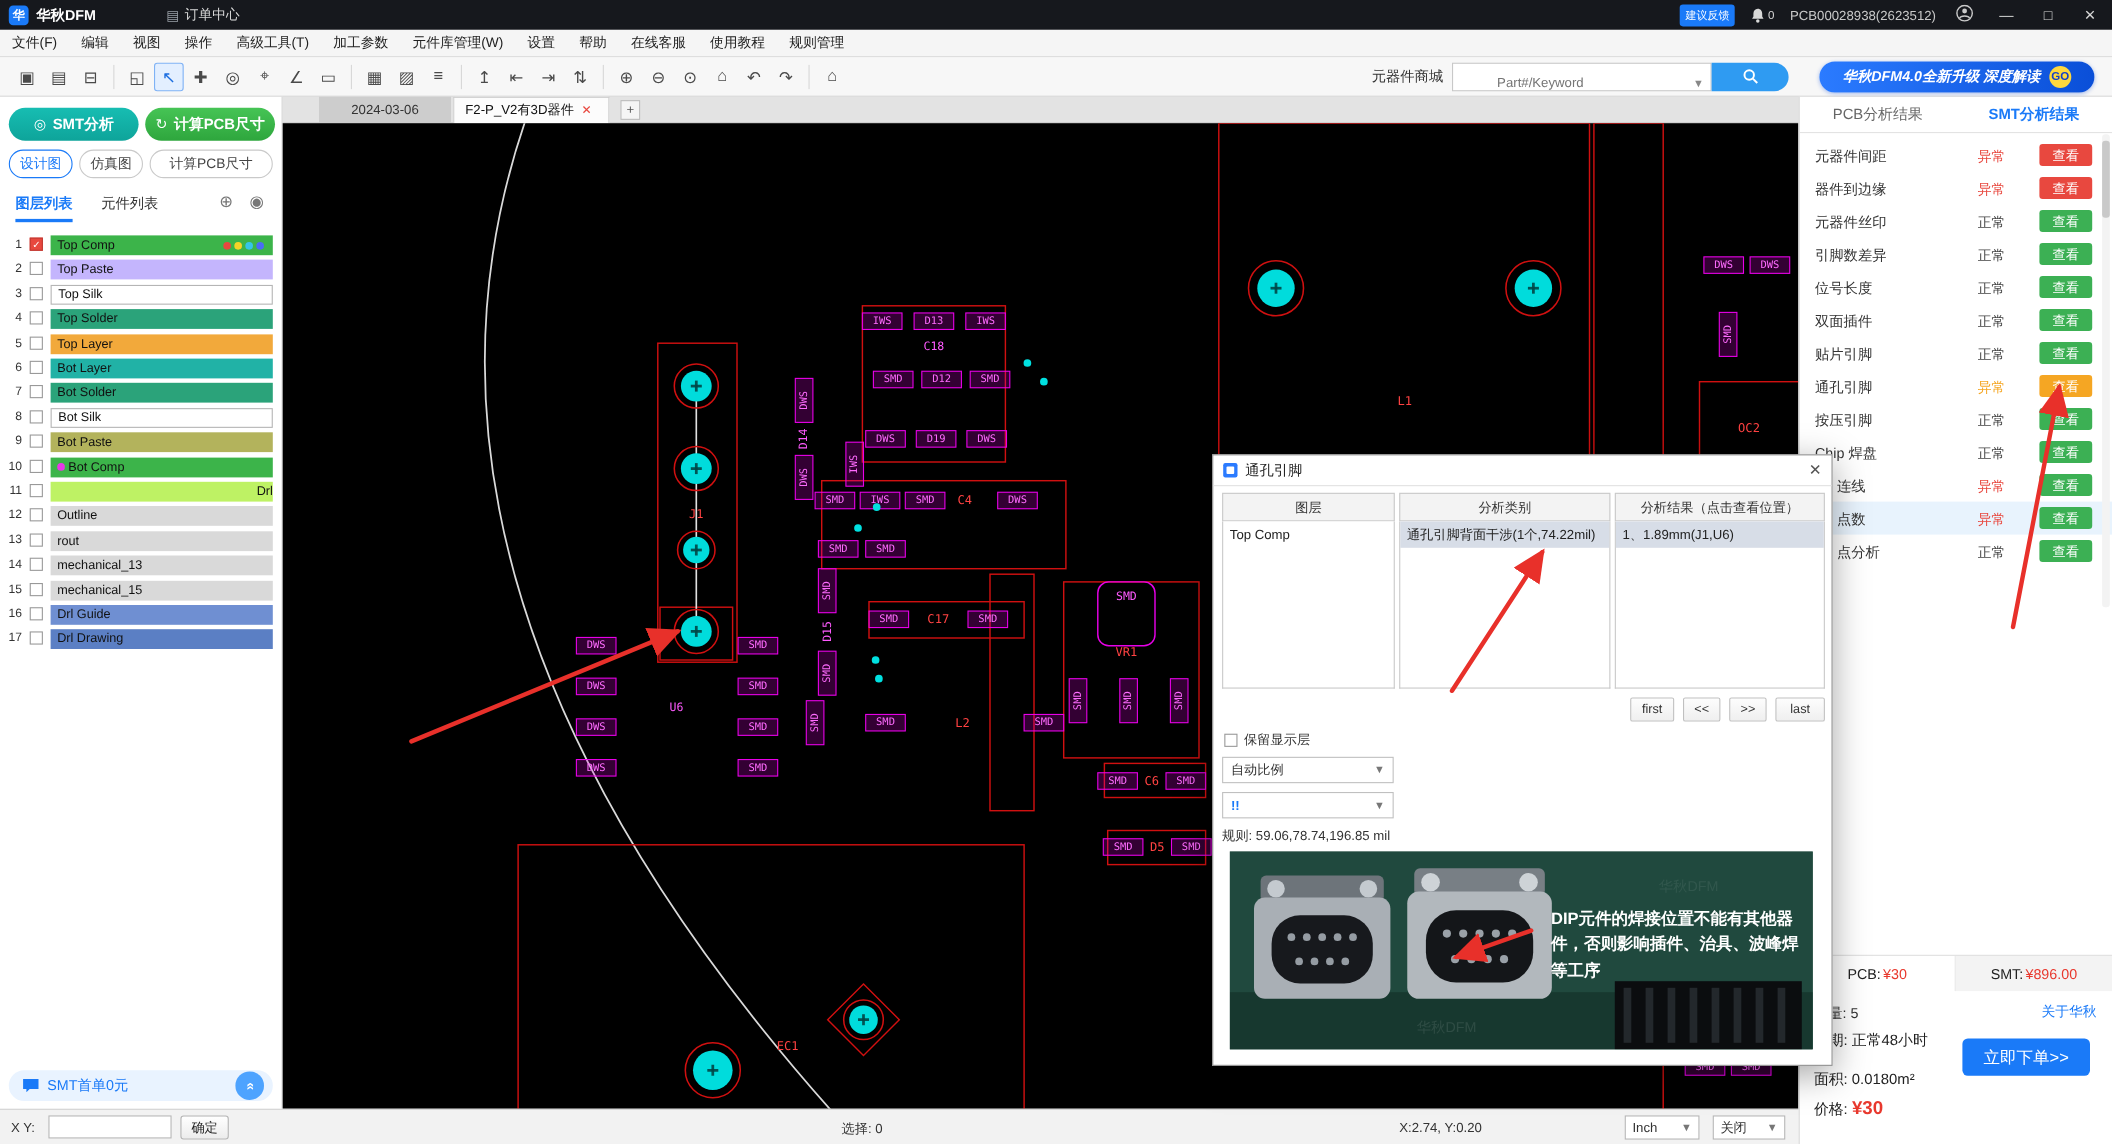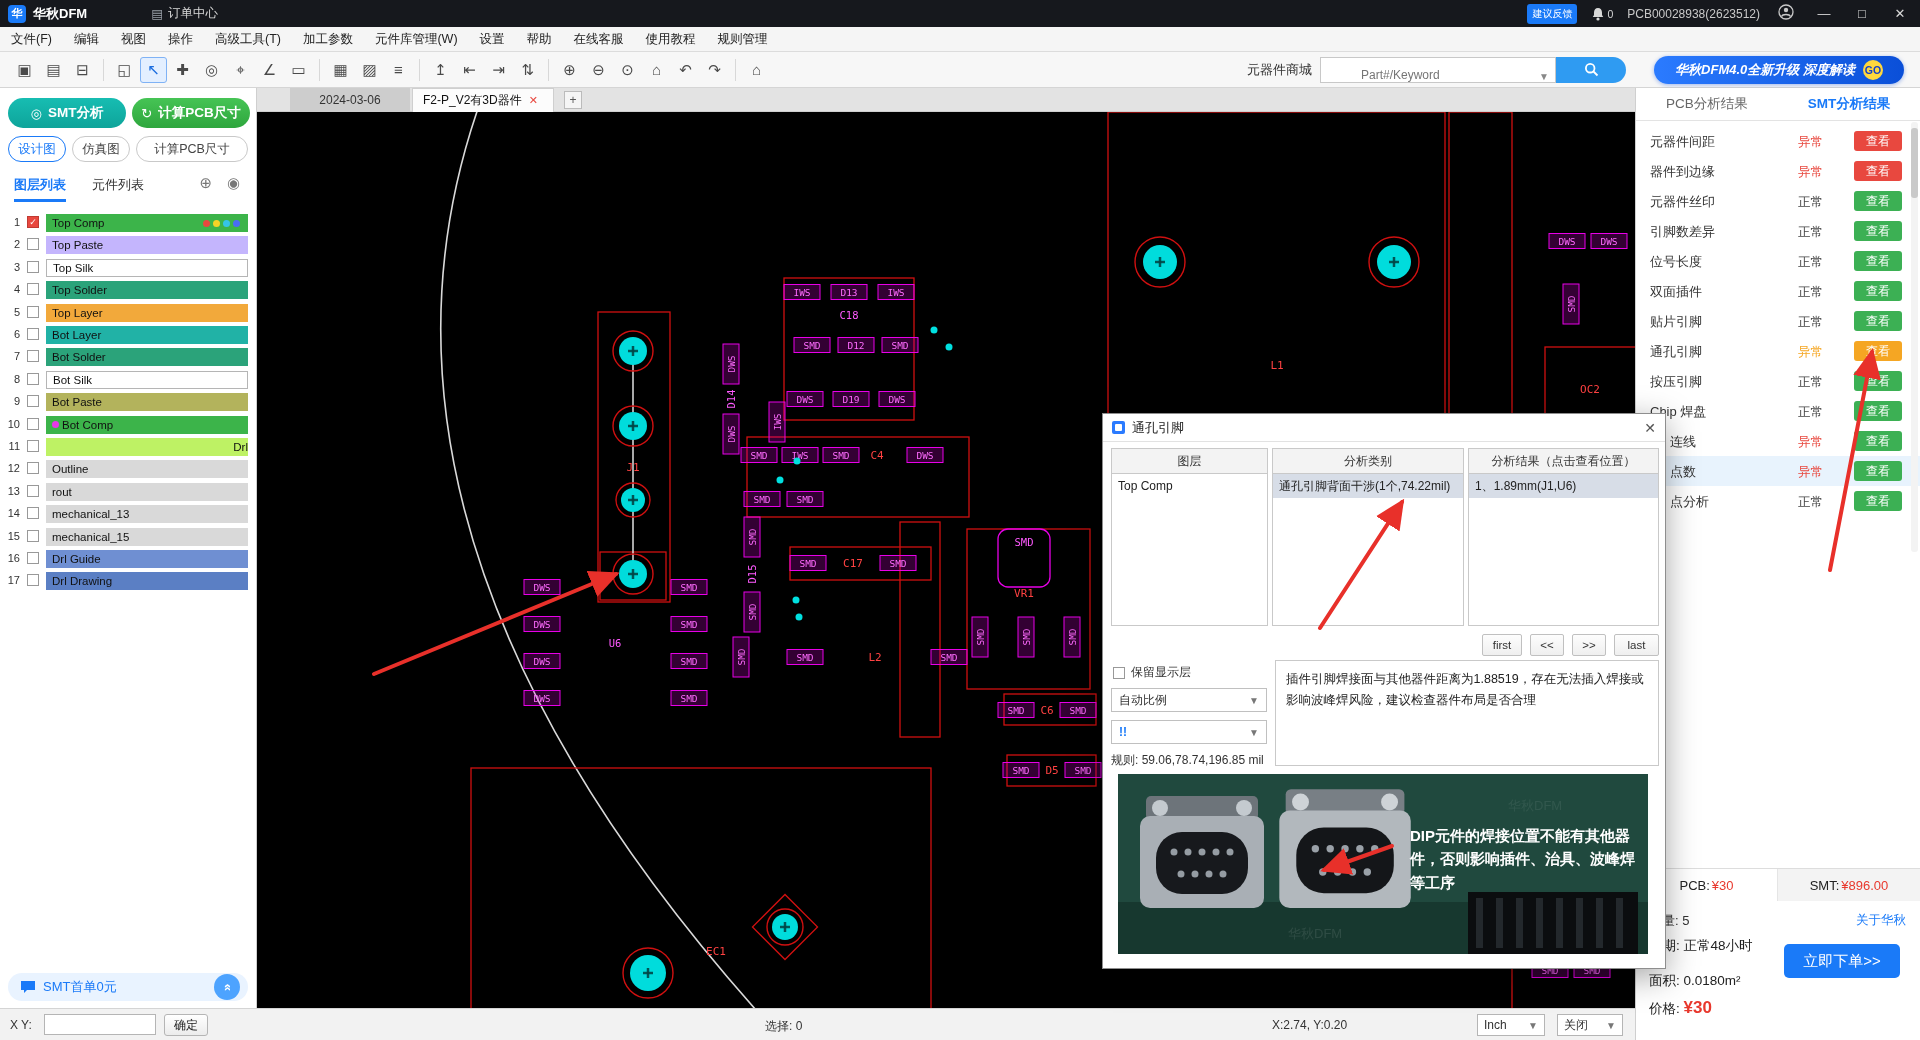--- a/index.html
+++ b/index.html
@@ -711,21 +711,20 @@
   </div>
   <div id="dlg-scale" class="dlgselect">
     <span>自动比例</span>
       <span class="caret">▼</span>
   </div>
   <div id="dlg-mark" class="dlgselect">
     <span>!!</span>
       <span class="caret">▼</span>
   </div>
   <div id="dlg-rule">规则: 59.06,78.74,196.85 mil</div>
-  <div id="dlg-info">插件引脚焊接面与其他器件距离为1.88519，存在无法插入焊接或影响波峰焊风险，建议检查器件布局是否合理</div>
   <div id="dlg-photo">
     <svg width="530" height="180">
       <rect width="530" height="180" fill="#20493e"></rect>
       <rect y="128" width="530" height="52" fill="#17382f"></rect>
       <g>
         <rect x="28" y="22" width="112" height="24" rx="5" fill="#6d747a"></rect>
         <circle cx="42" cy="34" r="8" fill="#c4cacf"></circle>
           <circle cx="126" cy="34" r="8" fill="#c4cacf"></circle>
         <rect x="22" y="42" width="124" height="92" rx="10" fill="#a9afb5"></rect>
         <rect x="38" y="58" width="92" height="62" rx="26" fill="#17191d"></rect>

